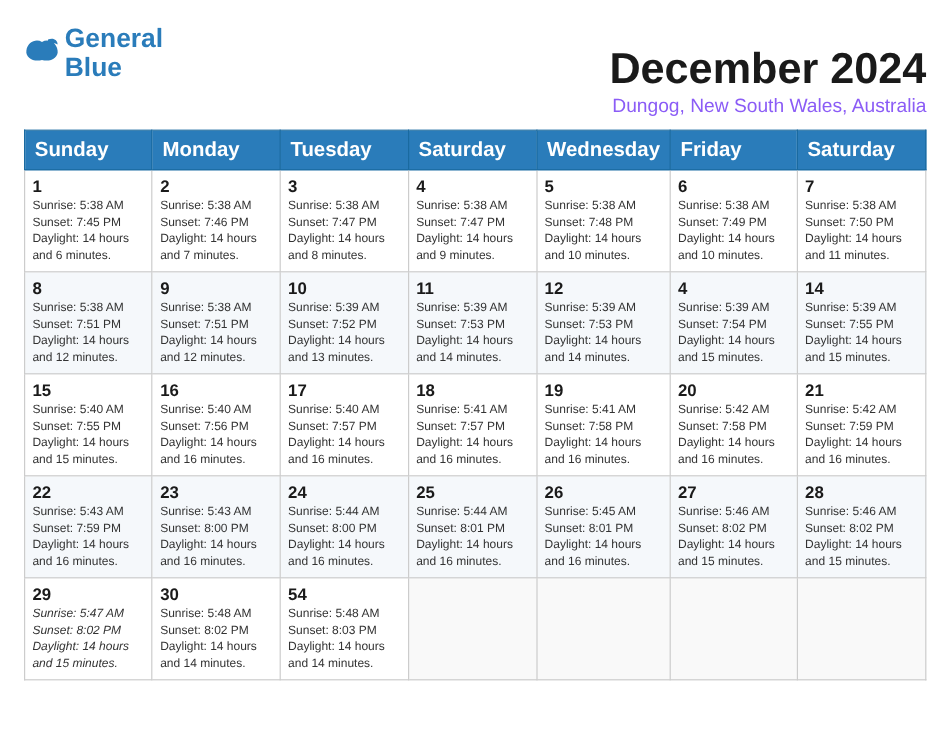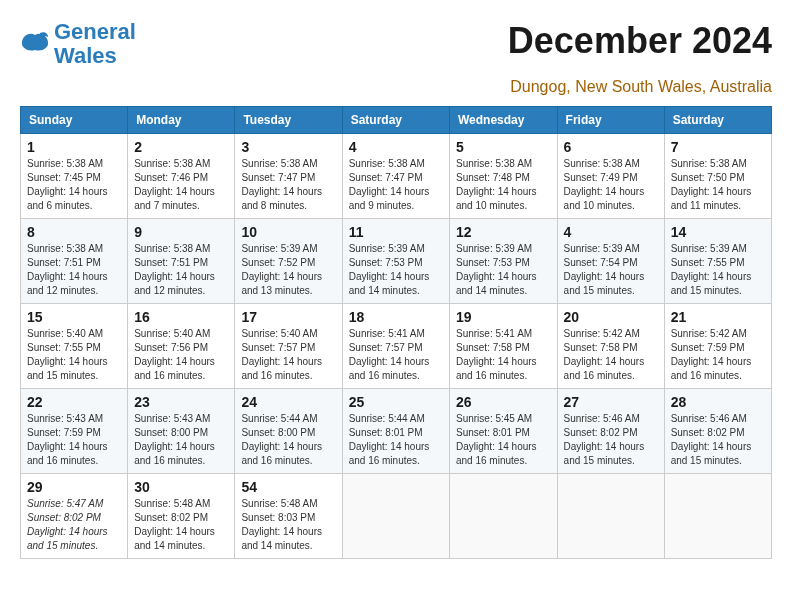--- a/index.html
+++ b/index.html
@@ -34,35 +34,36 @@
       width: 30px;
       height: 28px;
     }
     .title-area {
       text-align: right;
     }
     .month-title {
       font-size: 36px;
       font-weight: bold;
       color: #1a1a1a;
+      margin-top: 16px;
     }
     .location-title {
       font-size: 16px;
-      color: #a16207;
-      margin-top: 16px;
+      color: #8b5cf6;
+      margin-top: 2px;
     }
     .calendar {
       width: 100%;
       border-collapse: collapse;
       border: 1px solid #ccc;
     }
     .calendar th {
       background-color: #2a7cba;
       color: #fff;
-      font-size: 12px;
+      font-size: 17px;
       font-weight: bold;
       padding: 6px 8px;
       text-align: left;
       border: 1px solid #1a6aa0;
     }
     .calendar td {
       vertical-align: top;
       padding: 5px 6px;
       border: 1px solid #ccc;
       width: 108px;
@@ -94,21 +95,21 @@
 <body>
 
 <div class="header-area">
   <div class="logo">
     <svg class="logo-bird" viewBox="0 0 30 28">
       <path d="M15 5 C10 2, 3 5, 2 12 C1 18, 8 22, 15 20 C22 22, 29 18, 28 12 C27 5, 20 2, 15 5Z" fill="#2a7cba"></path>
       <path d="M20 3 C24 1, 28 3, 28 7 C26 6, 22 5, 20 8Z" fill="#2a7cba"></path>
     </svg>
     <div>
       <div class="logo-text">
-        <span>General</span><br><span>Wales</span>
+        <span>General</span><br><span>Blue</span>
       </div>
     </div>
   </div>
   <div class="title-area">
     <div class="month-title">December 2024</div>
     <div class="location-title">Dungog, New South Wales, Australia</div>
   </div>
 </div>
 
 <table class="calendar">

